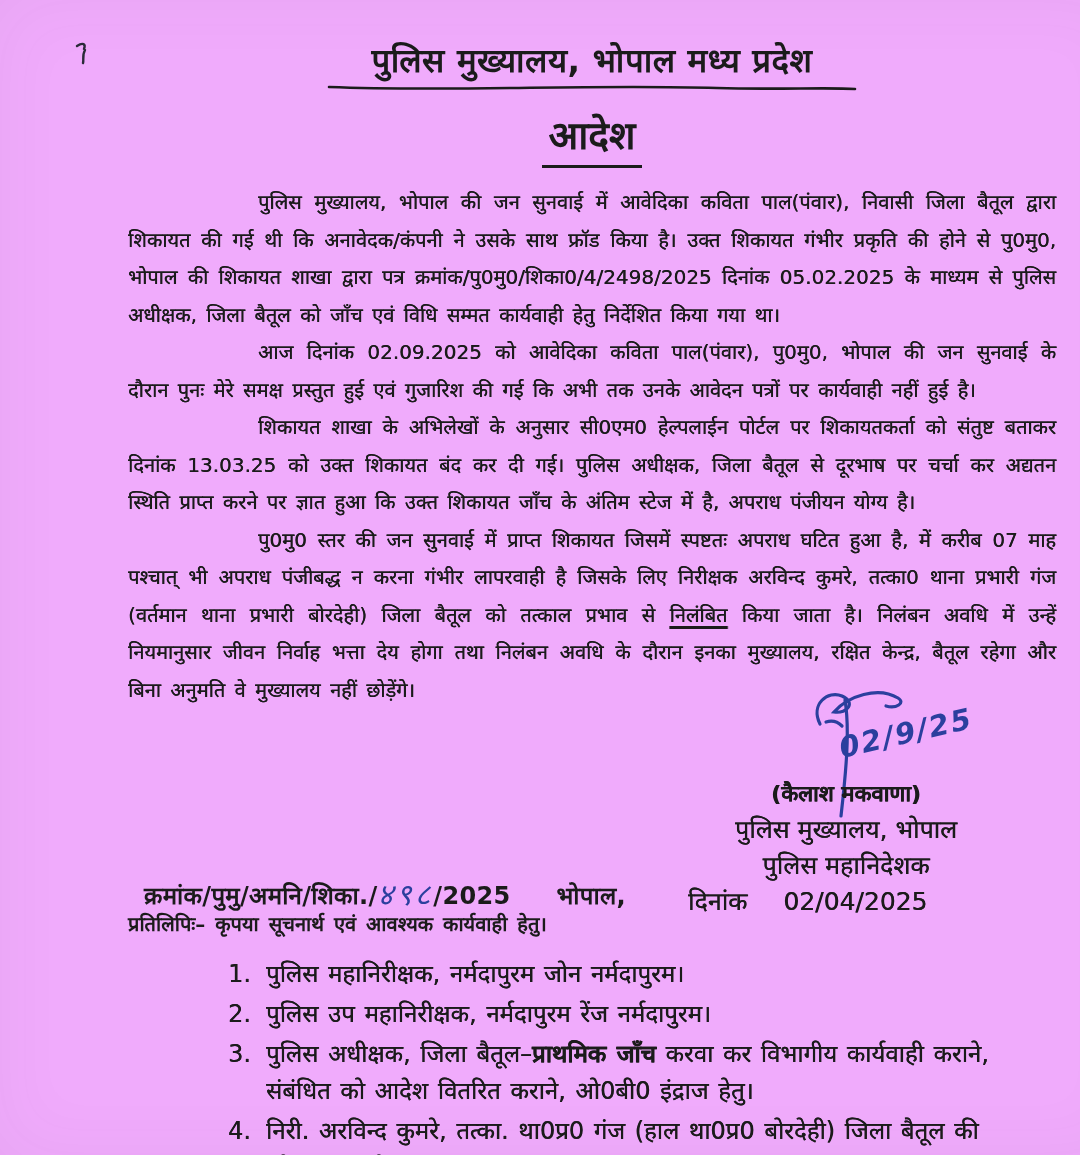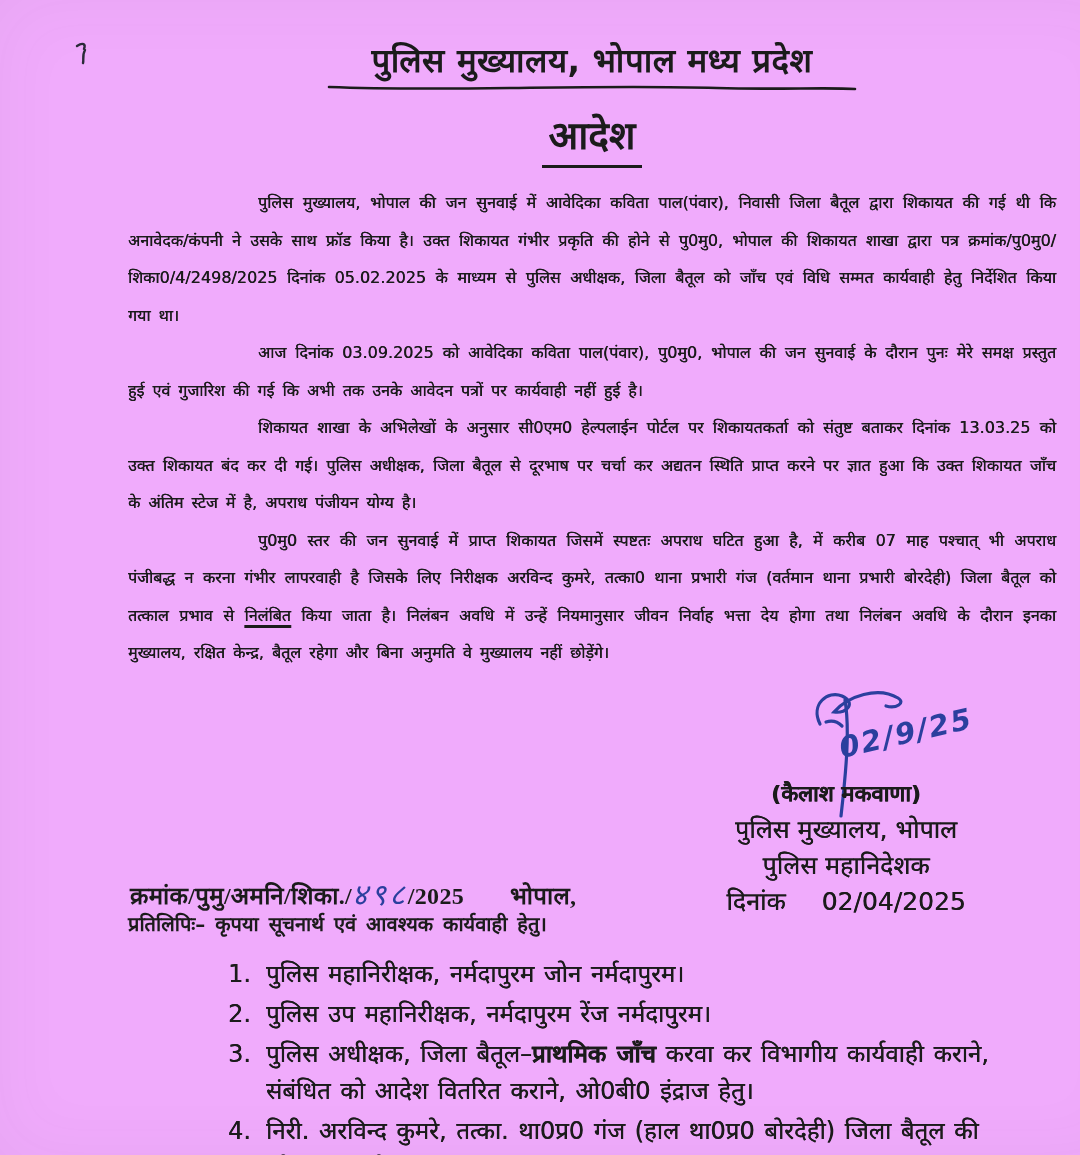--- a/index.html
+++ b/index.html
@@ -15,40 +15,40 @@
     display:inline-block;font-size:33px;font-weight:700;line-height:1.25;
     letter-spacing:0.5px;
   }
   .title-underline{display:block;margin:2px auto 0 auto;}
   .subtitle-wrap{text-align:center;margin:10px 0 16px 0;}
   .subtitle{
     display:inline-block;font-size:39px;font-weight:700;
     border-bottom:3px solid #1b1b1b;padding:0 6px 5px 6px;
   }
   .para{
-    margin:0;font-size:16px;line-height:37.5px;text-align:justify;
+    margin:0;font-size:20px;line-height:37.5px;text-align:justify;
     text-indent:130px;word-spacing:3px;
     text-shadow:0.35px 0 0 currentColor;
   }
   .u{text-decoration:underline;text-decoration-thickness:2.5px;text-underline-offset:4px;}
   .autograph{position:absolute;left:782px;top:682px;width:240px;height:140px;}
   .hw-date{
     position:absolute;left:838px;top:716px;
     font-size:29px;font-style:italic;font-weight:700;
     transform:rotate(-13deg);letter-spacing:2px;
   }
   .sig{
     position:absolute;left:688px;top:776px;width:316px;text-align:center;
     font-size:25px;line-height:36px;text-shadow:0.35px 0 0 currentColor;
   }
   .sig-name{font-weight:700;font-size:22px;}
-  .sig-date-row{display:flex;justify-content:center;gap:36px;}
+  .sig-date-row{display:flex;justify-content:flex-start;gap:36px;}
   .ref-line{
-    position:absolute;left:130px;top:872px;font-size:24px;font-weight:700;
-    letter-spacing:0.3px;word-spacing:2px;font-family:Liberation Serif, serif;
+    position:absolute;left:144px;top:872px;font-size:24px;font-weight:700;
+    letter-spacing:0.3px;word-spacing:2px;
   }
   .hw-num{
     font-size:30px;font-weight:400;font-style:italic;letter-spacing:3px;
     position:relative;top:1px;
   }
   .ref-place{margin-left:46px;}
   .copy-line{
     position:absolute;left:128px;top:910px;font-size:20px;font-weight:700;
     word-spacing:3px;
   }
@@ -77,21 +77,21 @@
       <svg class="title-underline" width="530" height="10" viewBox="0 0 530 10">
         <path d="M2 4 C 130 9, 260 1, 390 5 C 450 7, 500 4, 528 6" stroke="#1b1b1b" stroke-width="2.6" fill="none" stroke-linecap="round"></path>
       </svg>
     </div>
 
     <div class="subtitle-wrap">
       <span class="subtitle">आदेश</span>
     </div>
 
     <p class="para">पुलिस मुख्यालय, भोपाल की जन सुनवाई में आवेदिका कविता पाल(पंवार), निवासी जिला बैतूल द्वारा शिकायत की गई थी कि अनावेदक/कंपनी ने उसके साथ फ्रॉड किया है। उक्त शिकायत गंभीर प्रकृति की होने से पु0मु0, भोपाल की शिकायत शाखा द्वारा पत्र क्रमांक/पु0मु0/शिका0/4/2498/2025 दिनांक 05.02.2025 के माध्यम से पुलिस अधीक्षक, जिला बैतूल को जाँच एवं विधि सम्मत कार्यवाही हेतु निर्देशित किया गया था।</p>
-    <p class="para">आज दिनांक 03.09.2025 को आवेदिका कविता पाल(पंवार), पु0मु0, भोपाल की जन सुनवाई के दौरान पुनः मेरे समक्ष प्रस्तुत हुई एवं गुजारिश की गई कि अभी तक उनके आवेदन पत्रों पर कार्यवाही नहीं हुई है।</p>
+    <p class="para">आज दिनांक 02.09.2025 को आवेदिका कविता पाल(पंवार), पु0मु0, भोपाल की जन सुनवाई के दौरान पुनः मेरे समक्ष प्रस्तुत हुई एवं गुजारिश की गई कि अभी तक उनके आवेदन पत्रों पर कार्यवाही नहीं हुई है।</p>
     <p class="para">शिकायत शाखा के अभिलेखों के अनुसार सी0एम0 हेल्पलाईन पोर्टल पर शिकायतकर्ता को संतुष्ट बताकर दिनांक 13.03.25 को उक्त शिकायत बंद कर दी गई। पुलिस अधीक्षक, जिला बैतूल से दूरभाष पर चर्चा कर अद्यतन स्थिति प्राप्त करने पर ज्ञात हुआ कि उक्त शिकायत जाँच के अंतिम स्टेज में है, अपराध पंजीयन योग्य है।</p>
     <p class="para"><span>पु0मु0 स्तर की जन सुनवाई में प्राप्त शिकायत जिसमें स्पष्टतः अपराध घटित हुआ है, में करीब 07 माह पश्चात् भी अपराध पंजीबद्ध न करना गंभीर लापरवाही है जिसके लिए निरीक्षक अरविन्द कुमरे, तत्का0 थाना प्रभारी गंज (वर्तमान थाना प्रभारी बोरदेही) जिला बैतूल को तत्काल प्रभाव से </span><span class="u">निलंबित</span><span> किया जाता है। निलंबन अवधि में उन्हें नियमानुसार जीवन निर्वाह भत्ता देय होगा तथा निलंबन अवधि के दौरान इनका मुख्यालय, रक्षित केन्द्र, बैतूल रहेगा और बिना अनुमति वे मुख्यालय नहीं छोड़ेंगे।</span></p>
   </div>
 
   <svg class="autograph" viewBox="0 0 240 140">
     <g stroke="#2b3f9e" stroke-width="3.2" fill="none" stroke-linecap="round">
       <path d="M38 42 C 28 22, 46 8, 60 14 C 74 20, 66 32, 52 30 C 66 14, 96 4, 116 16 C 124 21, 114 27, 104 24"></path>
       <path d="M63 18 C 68 48, 64 90, 59 134"></path>
       <path d="M44 40 C 50 38, 56 40, 60 44"></path>
     </g>

